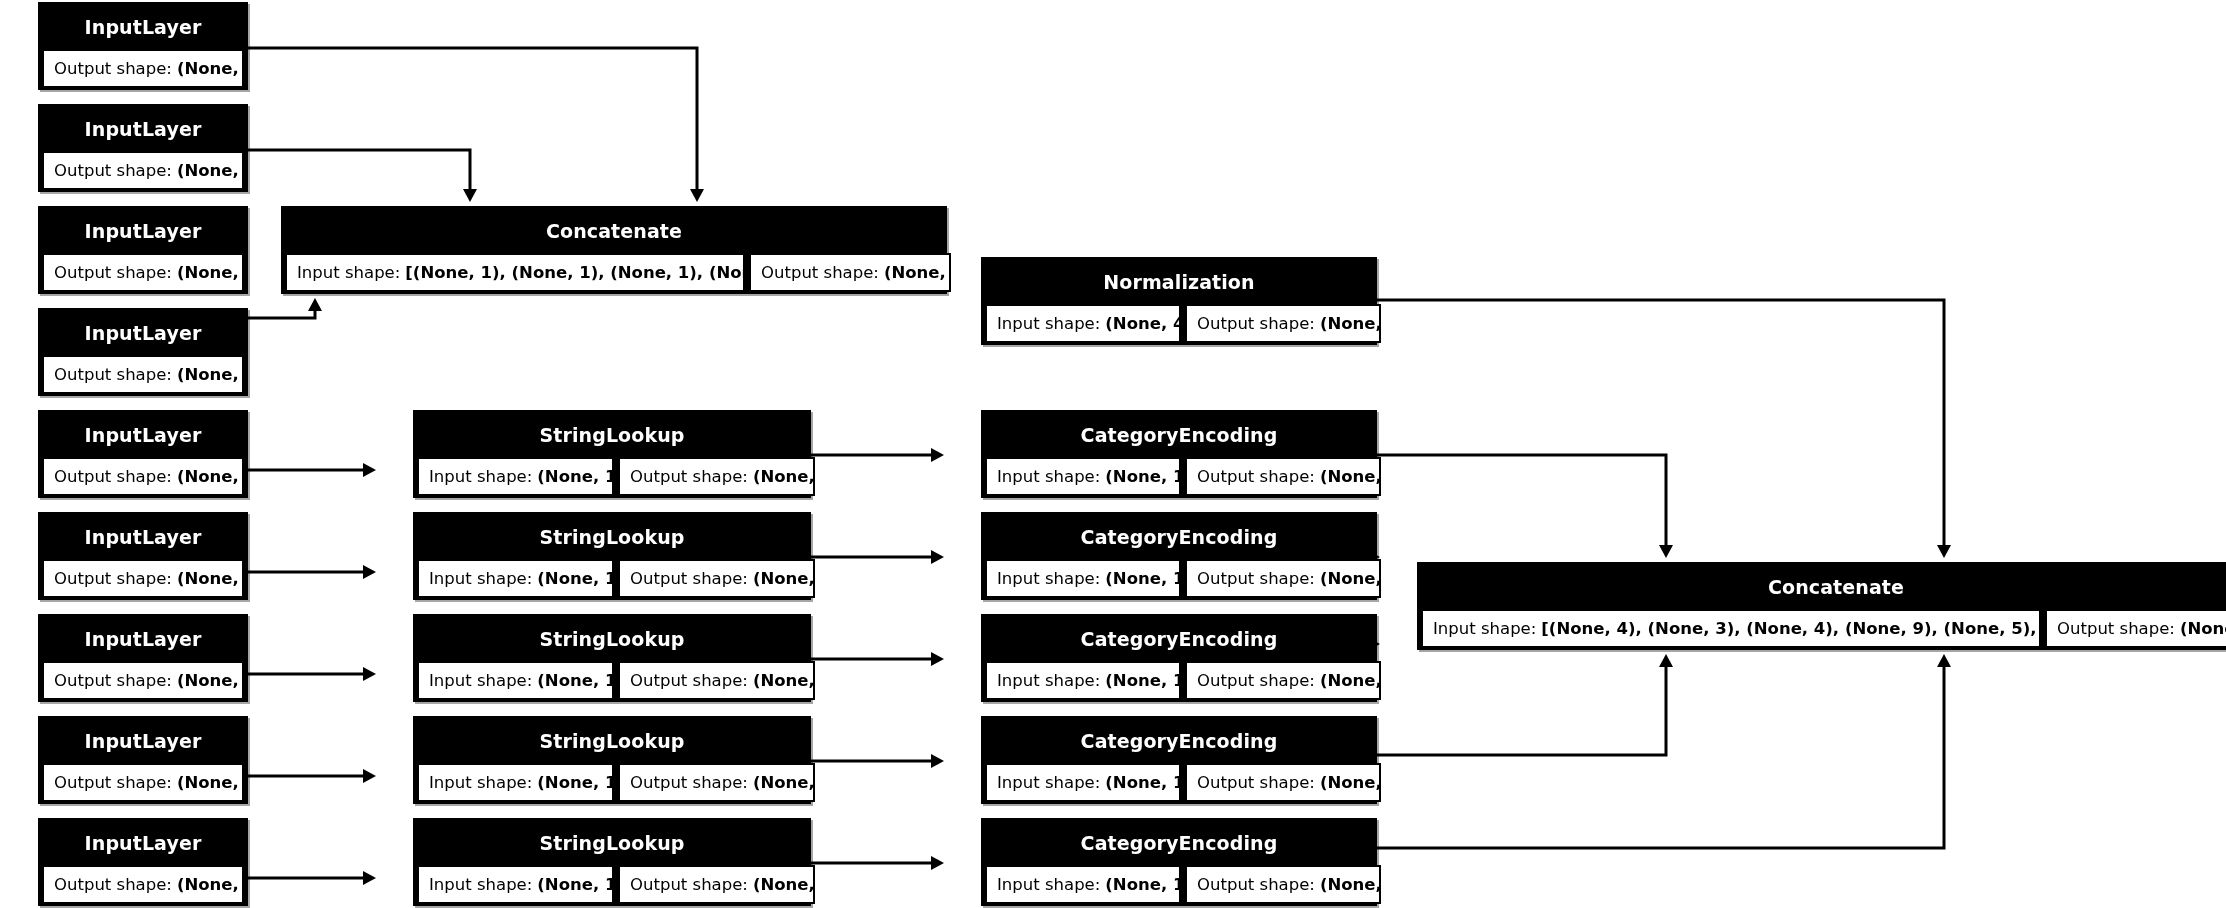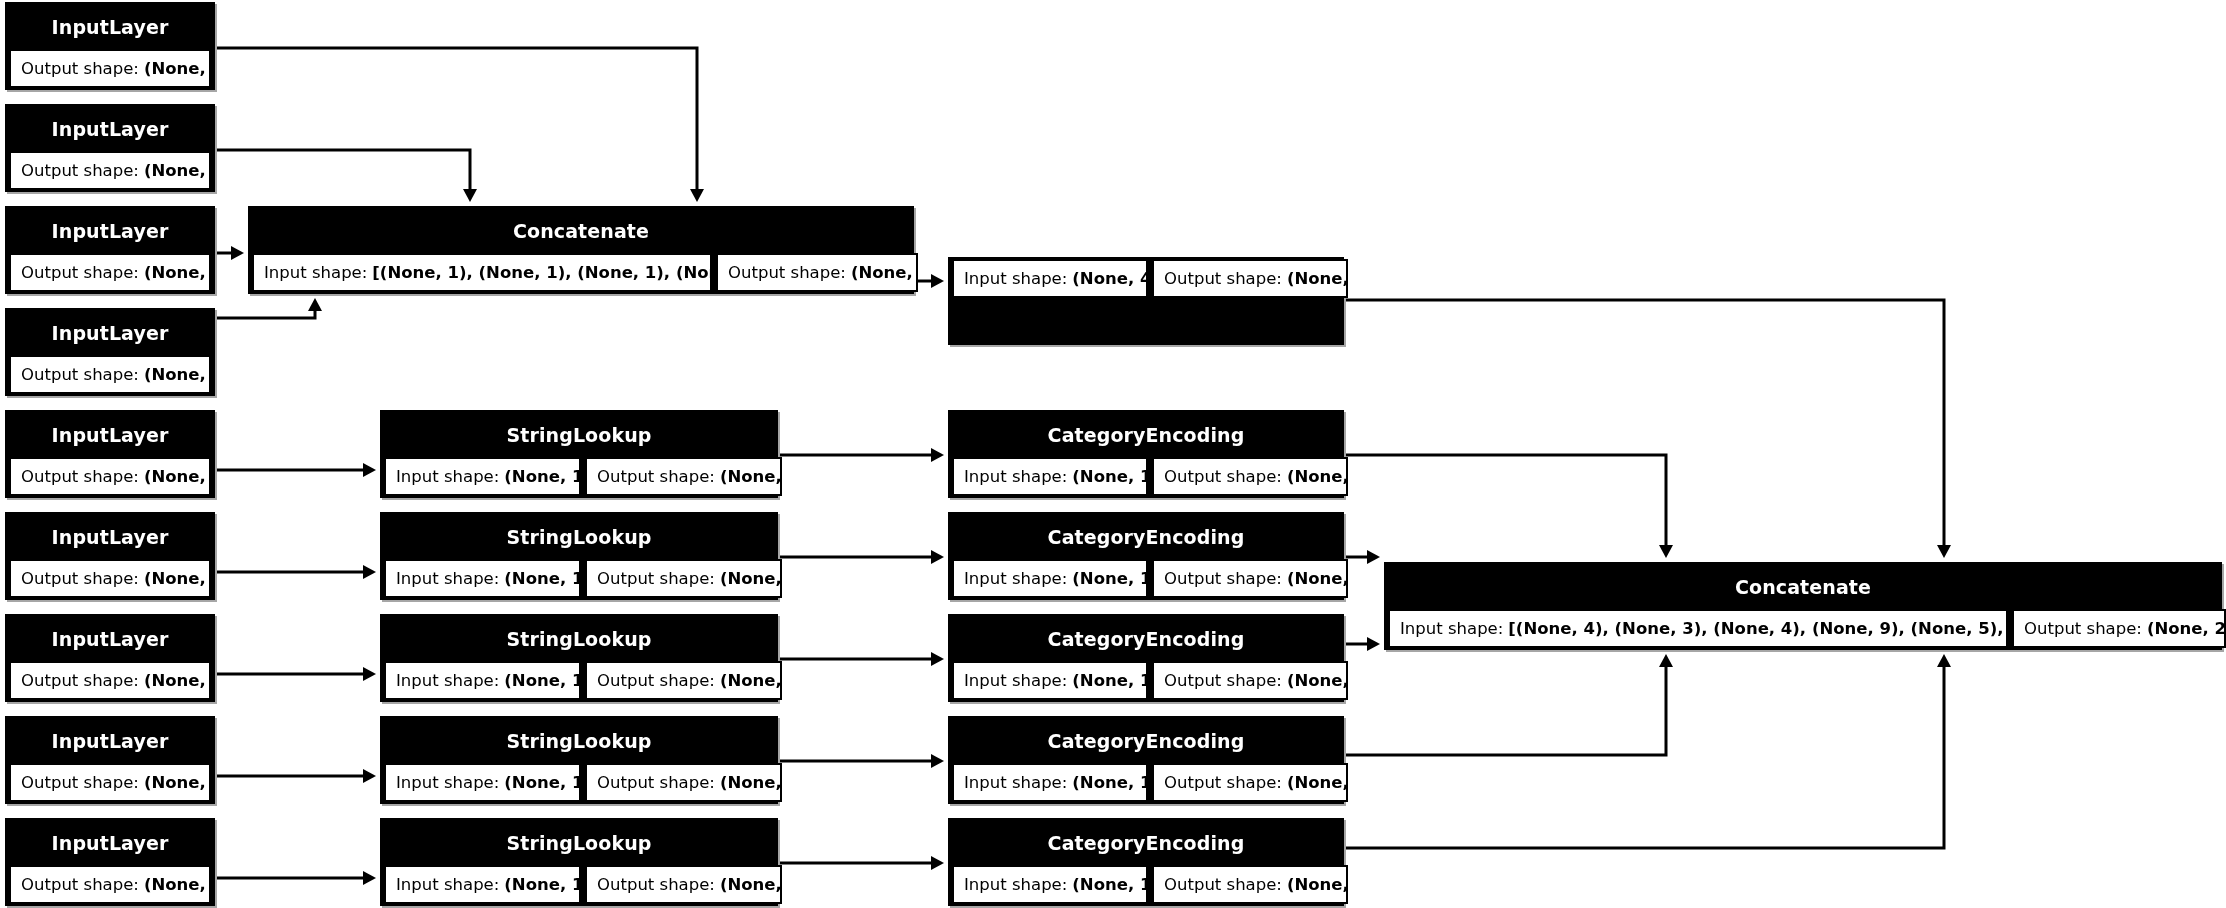--- a/index.html
+++ b/index.html
@@ -2,21 +2,21 @@
 <html><head>
 <meta charset="utf-8">
 <style>
   html,body{margin:0;padding:0;background:#ffffff;}
   body{width:2226px;height:908px;position:relative;overflow:hidden;
        font-family:"DejaVu Sans","Liberation Sans",sans-serif;}
   #canvas{position:absolute;left:0;top:0;width:2226px;height:908px;}
   #edges{position:absolute;left:0;top:0;width:2226px;height:908px;pointer-events:none;}
 
   .node{position:absolute;box-sizing:border-box;border:2px solid #000;background:#000;
-        box-shadow:2px 2px 0 rgba(0,0,0,0.35);}
+        box-shadow:2px 2px 0 rgba(0,0,0,0.35);margin-left:33px;}
   .node .title{box-sizing:border-box;background:#000;color:#fff;text-align:center;
         font-weight:bold;font-size:19px;letter-spacing:.1px;
         display:flex;align-items:center;justify-content:center;}
   .node .shapes{display:flex;box-sizing:border-box;}
   .node .cell{box-sizing:border-box;background:#fff;color:#000;border:2px solid #000;
         font-size:16.5px;display:flex;align-items:center;padding:0 10px;white-space:nowrap;
         overflow:hidden;}
   .node .cell .lbl{font-weight:normal;}
   .node .cell .val{font-weight:bold;margin-left:5px;}
   .node.single .cell{justify-content:flex-start;}
@@ -113,20 +113,21 @@
           <span class="lbl">Input shape:</span>
           <span class="val">[(None, 1), (None, 1), (None, 1), (None, 1)]</span>
         </div>
         <div class="cell" style="width: 202px; flex: 0 0 202px;">
           <span class="lbl">Output shape:</span>
           <span class="val">(None, 4)</span>
         </div>
       </div>
     </div>
     <div class="node" style="left: 948px; top: 257px; width: 396px; height: 88px;">
+      <div class="title" style="height: 45px;">Normalization</div>
       <div class="shapes pad" style="height: 41px;">
         <div class="cell" style="width: 196px; flex: 0 0 196px;">
           <span class="lbl">Input shape:</span>
           <span class="val">(None, 4)</span>
         </div>
         <div class="cell" style="width: 196px; flex: 0 0 196px;">
           <span class="lbl">Output shape:</span>
           <span class="val">(None, 4)</span>
         </div>
       </div>

